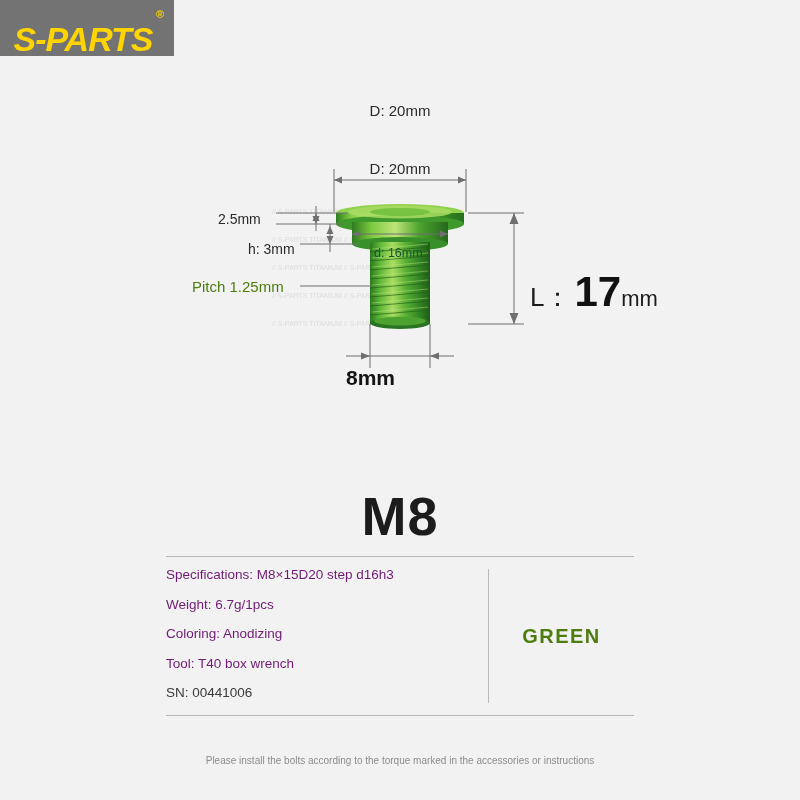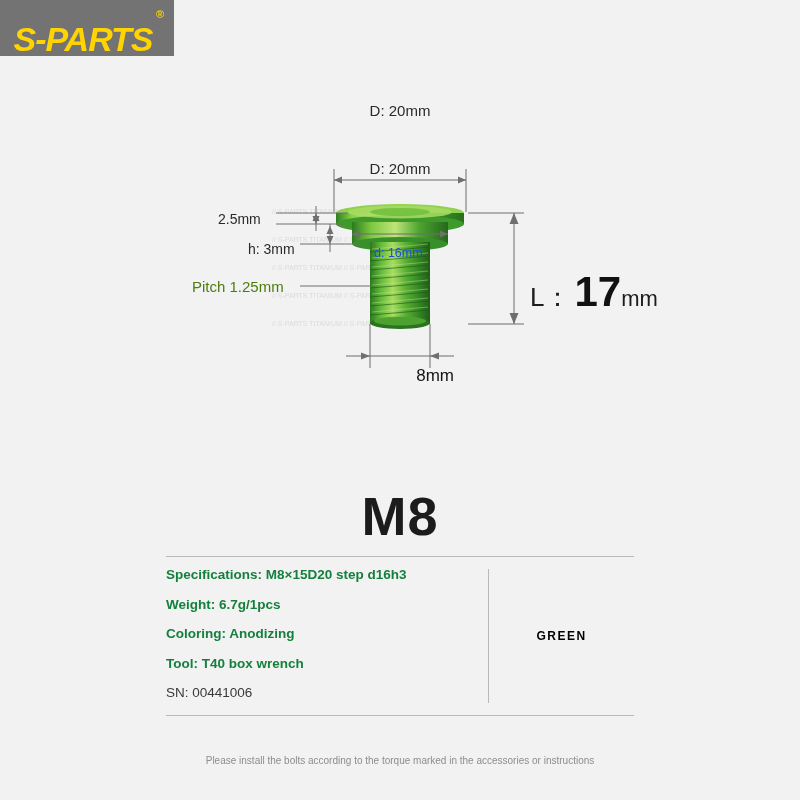--- a/index.html
+++ b/index.html
@@ -82,43 +82,43 @@
     box-sizing: border-box;
     display: flex;
   }
   #spec-list {
     width: 300px;
     padding-top: 11px;
     box-sizing: border-box;
   }
   .spec-line {
     font-size: 13.5px;
-    color: #15803d;
-    font-weight: bold;
+    color: #701a75;
+    font-weight: normal;
     line-height: 1;
     margin-bottom: 16px;
     white-space: nowrap;
   }
   .spec-line.sn {
     font-weight: normal;
     color: #3a3a3a;
     margin-bottom: 8px;
   }
   #color-cell {
     flex: 1;
     border-left: 1px solid #b9b9b9;
     display: flex;
     align-items: center;
     justify-content: center;
     margin: 12px 0 12px 22px;
   }
   #color-name {
-    font-size: 12px;
+    font-size: 20px;
     font-weight: bold;
-    color: #000000;
+    color: #4d7c0f;
     letter-spacing: 1.5px;
     text-align: center;
   }
 
   
   #footer-note {
     position: absolute;
     left: 0;
     top: 755px;
     width: 800px;
@@ -261,31 +261,31 @@
   <text class="dim-text" x="270" y="117" font-size="14" text-anchor="end" visibility="hidden">x</text>
   <text class="dim-text" x="268" y="113" font-size="14" visibility="hidden">x</text>
 </svg>
 
   <div style="position:absolute;left:334px;top:46px;width:132px;text-align:center;font-size:15px;color:#2a2a2a;">D: 20mm</div>
 
   <div style="position:absolute;left:212px;top:155px;font-size:14px;color:#2a2a2a;margin-left:6px;">2.5mm</div>
 
   <div style="position:absolute;left:248px;top:185px;font-size:14px;color:#2a2a2a;">h: 3mm</div>
 
-  <div style="position:absolute;left:374px;top:190px;font-size:12.5px;color:#1d4ed8;text-align:right;">d: 16mm</div>
+  <div style="position:absolute;left:374px;top:190px;font-size:12.5px;color:#14532d;text-align:right;">d: 16mm</div>
 
   <div style="position:absolute;left:192px;top:222px;font-size:15px;color:#4d7c0f;">Pitch 1.25mm</div>
 
   <div style="position:absolute;left:530px;top:212px;display:flex;align-items:baseline;">
     <span style="font-size:26px;color:#1c1c1c;">L：</span>
     <span style="font-size:42px;font-weight:bold;color:#111;margin-left:4px;">17</span>
     <span style="font-size:22px;color:#1c1c1c;">mm</span>
   </div>
 
-  <div style="position:absolute;left:346px;top:310px;width:108px;text-align:right;font-size:17px;font-weight:normal;color:#141414;">8mm</div>
+  <div style="position:absolute;left:346px;top:310px;width:108px;text-align:left;font-size:21px;font-weight:bold;color:#141414;">8mm</div>
 </div>
 
 <div id="size-title">M8</div>
 
 <div id="spec-panel">
   <div id="spec-list">
     <div class="spec-line">Specifications: M8×15D20 step d16h3</div>
     <div class="spec-line">Weight: 6.7g/1pcs</div>
     <div class="spec-line">Coloring: Anodizing</div>
     <div class="spec-line">Tool: T40 box wrench</div>

